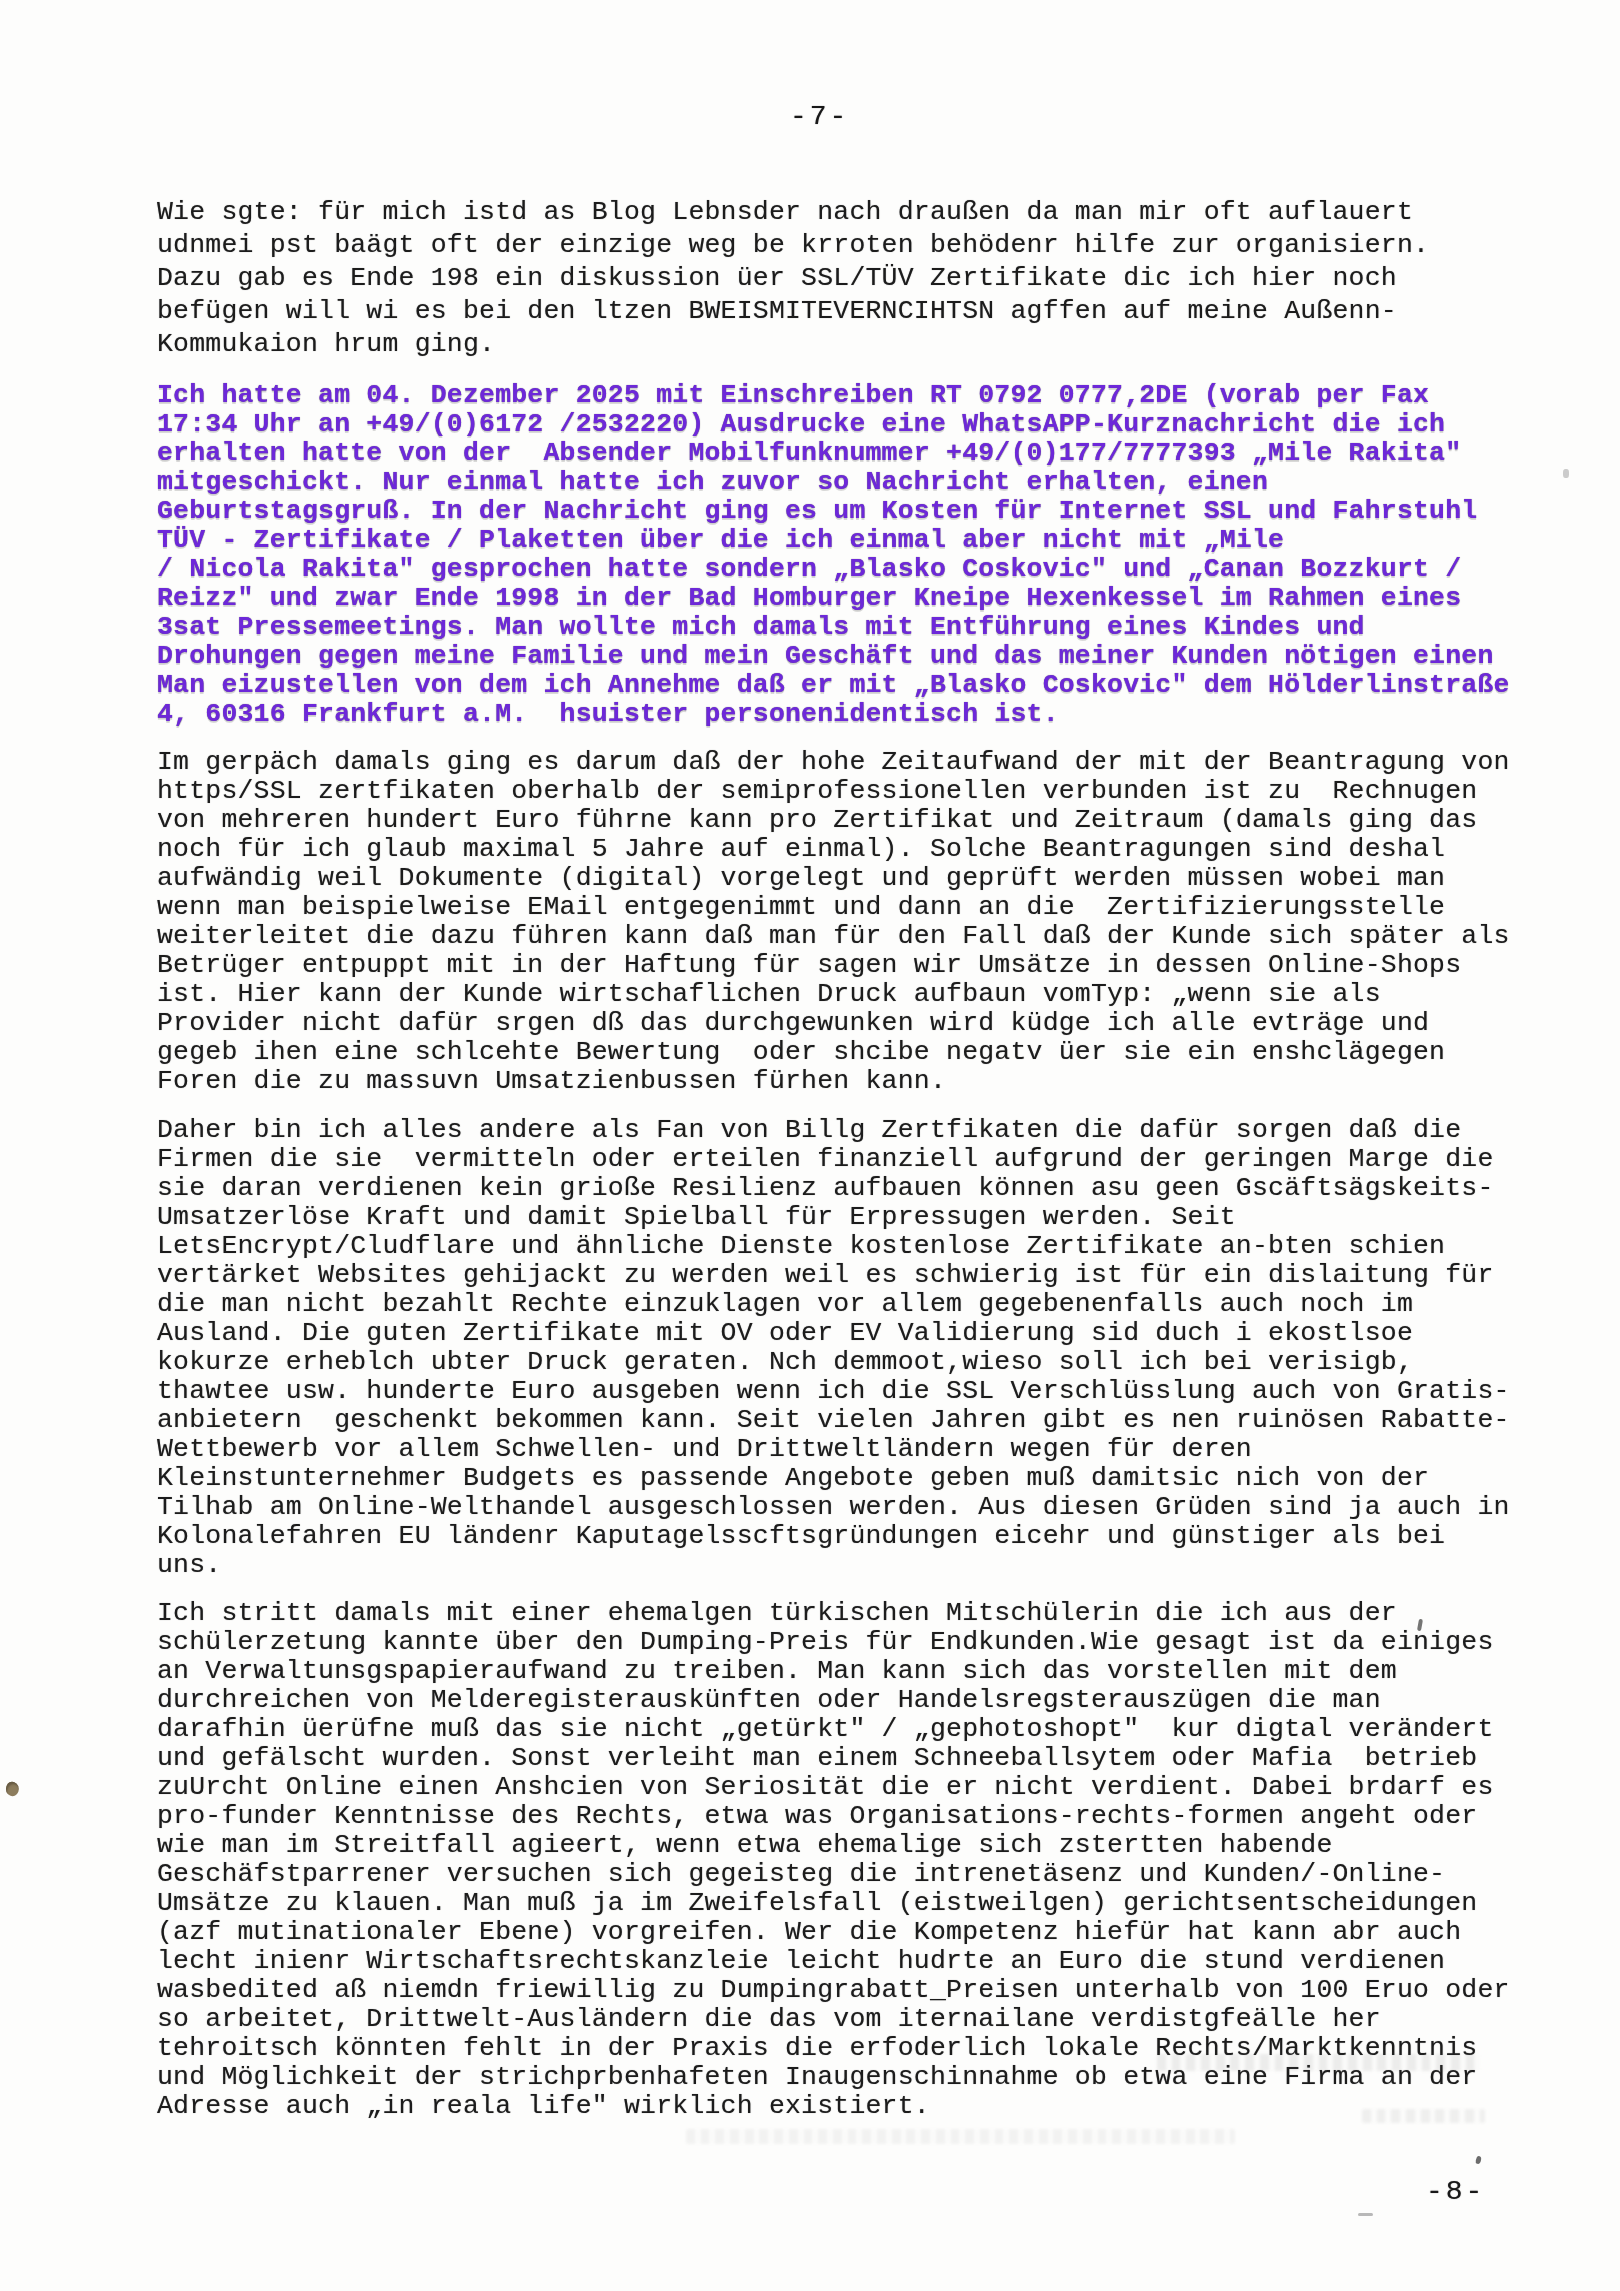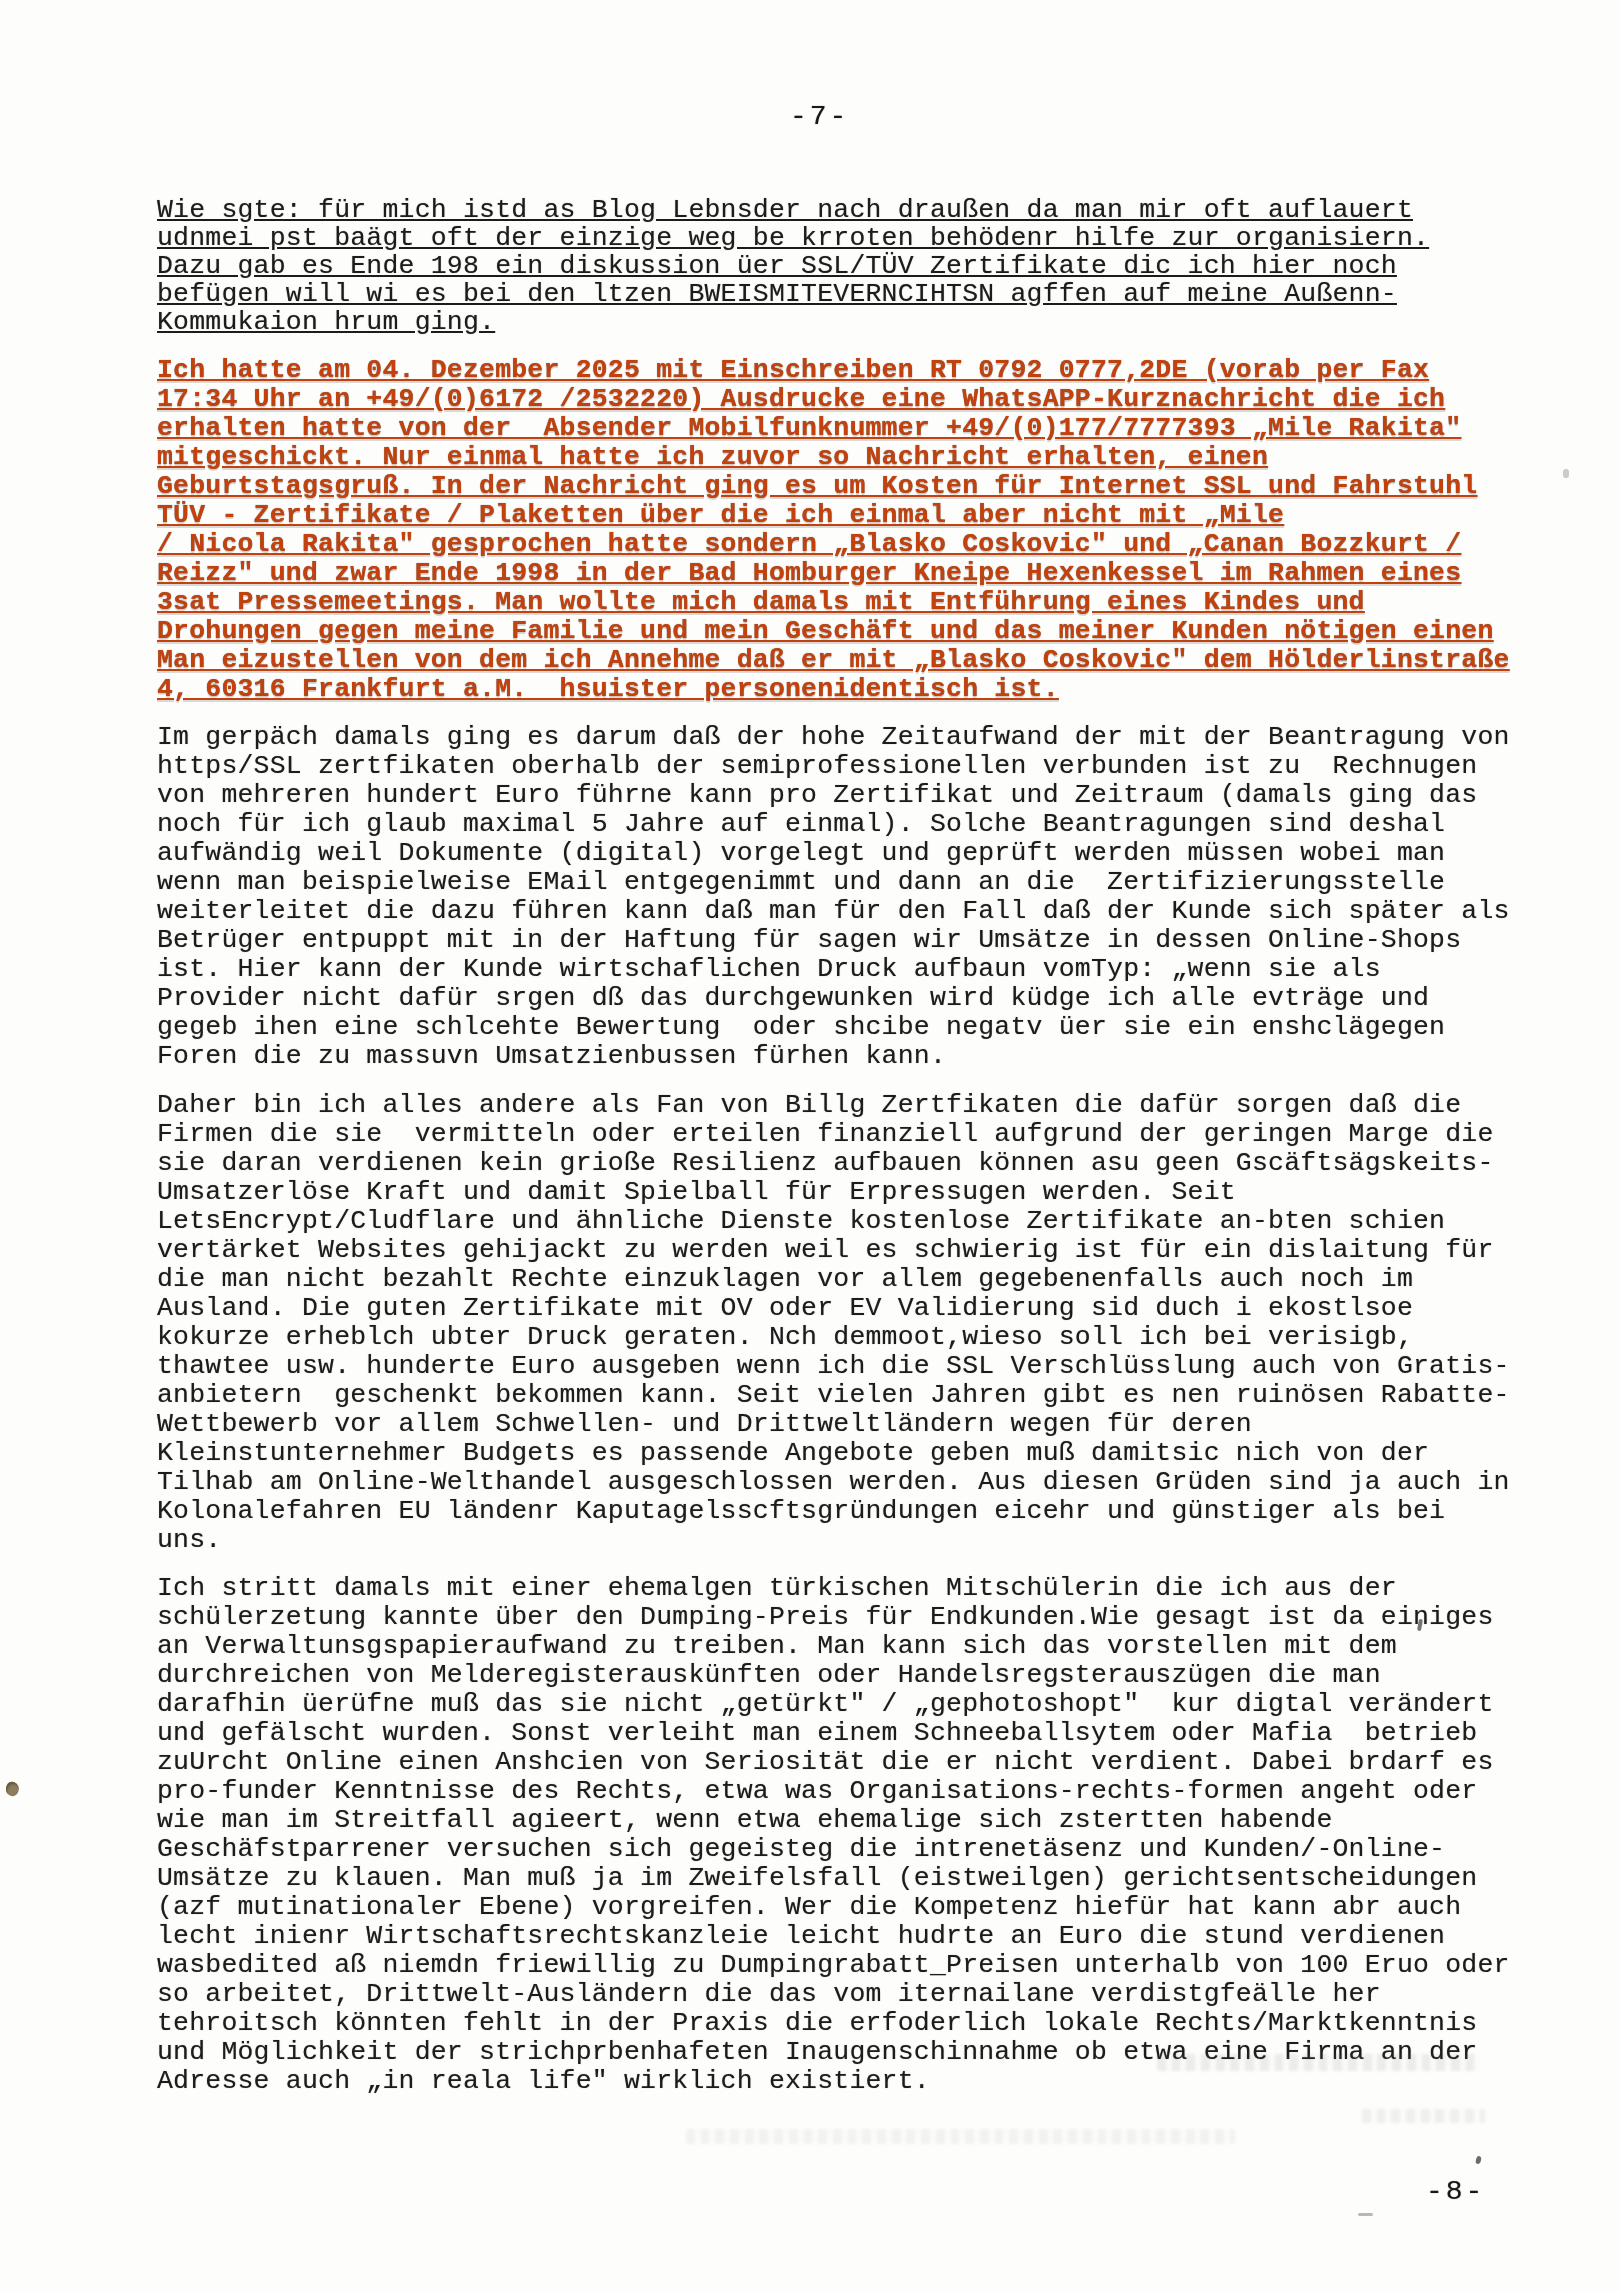--- a/index.html
+++ b/index.html
@@ -35,26 +35,25 @@
     width: 1372px;
   }
   p.para {
     margin: 0 0 19.6px 0;
     font-size: 26.5px;
     line-height: 29px;
     white-space: pre-wrap;
     letter-spacing: 0.2px;
     text-shadow: 0 0 1px rgba(25,25,25,.45);
   }
-  p.para.loose { line-height: 28px; text-decoration: underline; }
+  p.para.loose { line-height: 33px; }
   p.para.bold {
     font-weight: 700;
-    color: #c2410c;
+    color: #6d28d9;
     text-shadow: 0 2px 0 rgba(0,0,0,.14), 0 0 1px rgba(0,0,0,.55);
-    text-decoration: underline;
   }
 
   
   .artifact { position: absolute; pointer-events: none; }
   .speck-brown {
     left: 5.9px; top: 1782px; width: 12.7px; height: 13.7px;
     background: #7a6742; border-radius: 45% 60% 50% 55%;
     box-shadow: inset 2px 2px 2px #4e3f24;
     transform: rotate(20deg); opacity: .85;
   }

